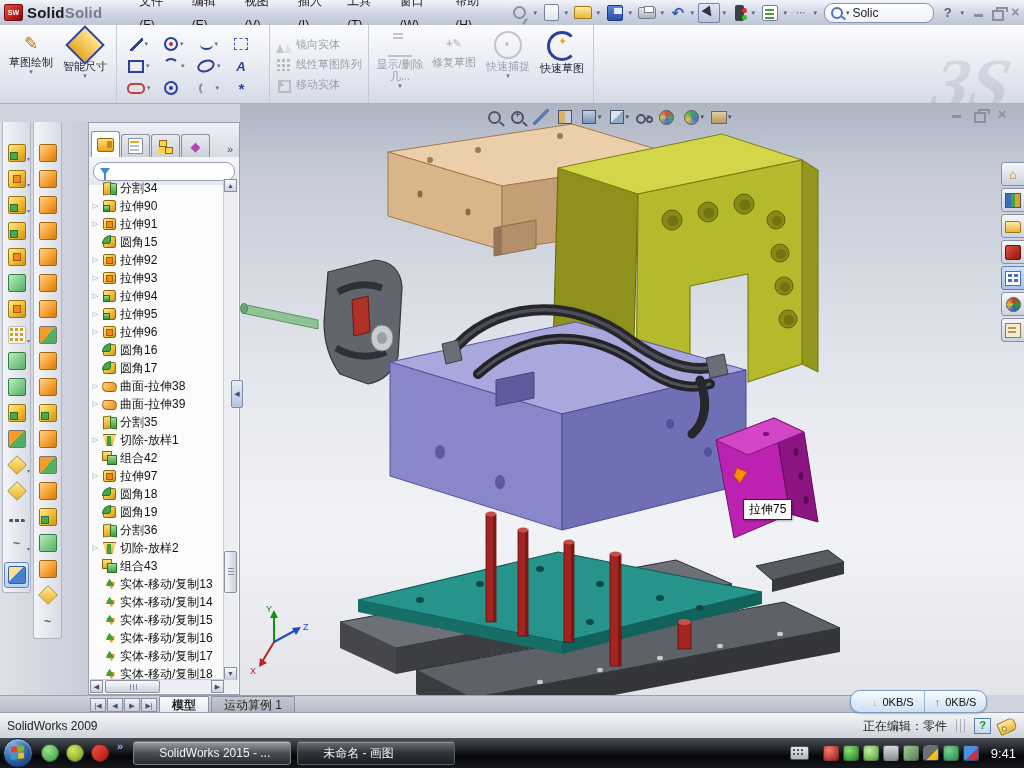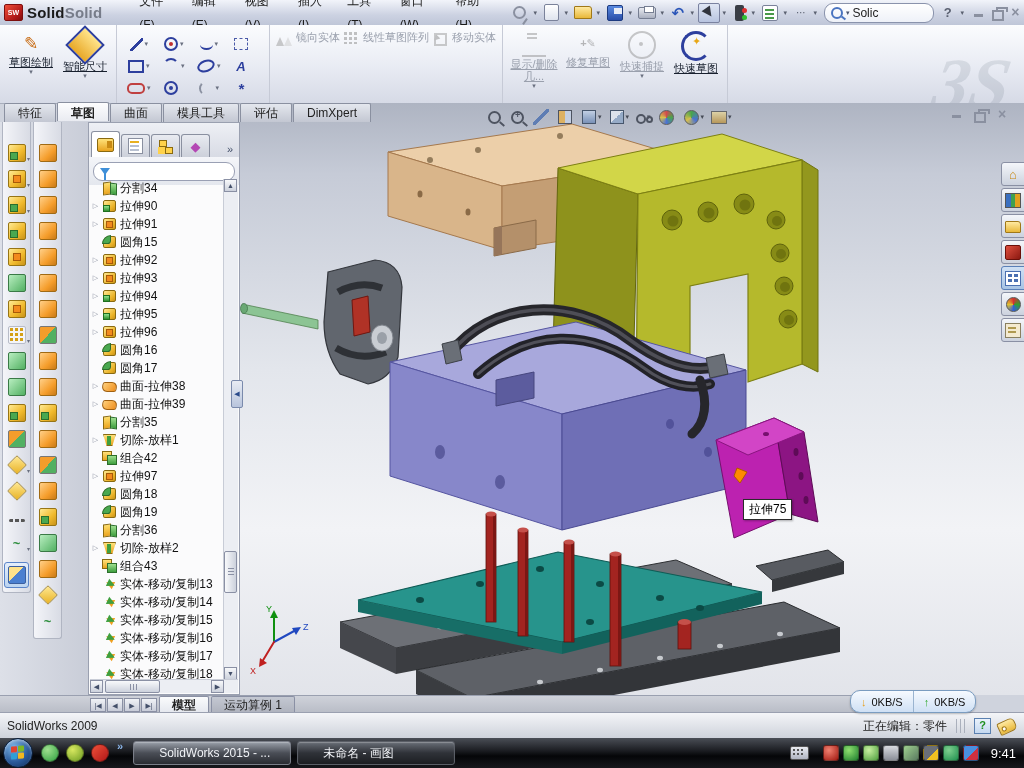--- a/index.html
+++ b/index.html
@@ -56,21 +56,21 @@
   .wc-restore::before{content:"";position:absolute;left:4px;top:5px;width:8px;height:7px;border:2px solid #8a90a0;}
   .wc-restore::after{content:"";position:absolute;left:8px;top:2px;width:8px;height:3px;border:2px solid #8a90a0;border-bottom:none;}
   .wc-close{color:#8a90a0;font-weight:bold;font-size:14px;text-align:center;line-height:15px;}
   .wc-close::before{content:"×";}
   
   #cmdbar{position:absolute;left:0;top:25px;width:1024px;height:78px;
     background:linear-gradient(#fbfcfe,#e8ebf3 55%,#d6dae6);border-bottom:1px solid #a8aebc;display:flex;}
   .cmgroup{display:flex;align-items:flex-start;padding:3px 4px;border-right:1px solid #c6cad6;}
   .bigbtn{width:54px;display:flex;flex-direction:column;align-items:center;padding-top:3px;cursor:default;}
   .bigbtn .chip{width:24px;height:24px;display:flex;align-items:center;justify-content:center;position:relative;}
-  .bigbtn .blabel{font-size:11px;line-height:12px;text-align:center;color:#18202e;margin-top:1px;white-space:pre-wrap;text-decoration:underline;}
+  .bigbtn .blabel{font-size:11px;line-height:12px;text-align:center;color:#18202e;margin-top:1px;white-space:pre-wrap;}
   .bigbtn .mini-arrow{font-size:7px;color:#6a7080;height:8px;line-height:8px;}
   .bigbtn.arrow .mini-arrow::before{content:"▾";}
   .bigbtn.disabled .blabel{color:#9aa0ad;}
   .bigbtn.disabled .chip{filter:grayscale(1) opacity(.45);}
   .ic-cmsketch{color:#c86a10;font-size:17px;}.ic-cmsketch::before{content:"✎";}
   .ic-cmdim{width:13px;height:13px;background:linear-gradient(#ffe48a,#e8a828);border:2px solid #2d3f9e;transform:rotate(45deg);}
   .ic-cmtrim{color:#444;font-size:16px;}.ic-cmtrim::before{content:"✂";}
   .ic-cmconvert{width:15px;height:15px;background:linear-gradient(135deg,#eef3fb 50%,#6f8fd0 50%);border:1px solid #3a4a80;}
   .ic-cmoffset{width:16px;height:14px;border-left:2px solid #777;border-right:2px solid #aaa;border-radius:50%/30%;}
   .ic-cmrel{width:15px;height:12px;border-bottom:2px solid #888;}
@@ -94,21 +94,21 @@
   .ic-skrect{width:12px;height:9px;border:2px solid #2d3f9e;}
   .ic-skarc{width:12px;height:12px;border:2px solid transparent;border-top-color:#2d3f9e;border-radius:50%;}
   .ic-skellipse{width:14px;height:8px;border:2px solid #2d3f9e;border-radius:50%;transform:rotate(-20deg);}
   .ic-sktext{color:#2d3f9e;font-weight:bold;font-size:13px;}.ic-sktext::before{content:"A";}
   .ic-skslot{width:14px;height:7px;border:2px solid #c04040;border-radius:5px;}
   .ic-skhex{width:10px;height:10px;border:2px solid #2d3f9e;border-radius:50%;}
   .ic-skhex::after{content:"";position:absolute;left:3px;top:3px;width:4px;height:4px;background:#2d3f9e;border-radius:50%;}
   .ic-skfillet{width:11px;height:11px;border:2px solid transparent;border-left-color:#8a90a0;border-radius:50%;}
   .ic-skpoint{color:#2d3f9e;font-size:15px;font-weight:bold;}.ic-skpoint::before{content:"*";}
   
-  .stackgrp{display:flex;flex-direction:row;justify-content:center;padding:4px 6px;gap:3px;}
+  .stackgrp{display:flex;flex-direction:column;justify-content:center;padding:4px 6px;gap:3px;}
   .srow{display:flex;align-items:center;gap:5px;height:17px;}
   .srow .chip{width:15px;height:13px;position:relative;filter:grayscale(1) opacity(.5);}
   .srow .slabel{font-size:11px;color:#9aa0ad;white-space:nowrap;}
   .ic-cmmirror::before{content:"";position:absolute;left:0;top:2px;border:4px solid transparent;border-bottom:9px solid #999;}
   .ic-cmmirror::after{content:"";position:absolute;left:8px;top:2px;border:4px solid transparent;border-bottom:9px solid #ccc;}
   .ic-cmpattern{background-image:radial-gradient(#888 1.5px,transparent 2px);background-size:5px 5px;}
   .ic-cmmove::before{content:"";position:absolute;left:2px;top:2px;width:9px;height:9px;border:2px solid #999;}
   .ic-cmmove::after{content:"";position:absolute;left:0;bottom:0;border:3px solid transparent;border-top:6px solid #888;transform:rotate(45deg);}
   #ds-watermark{position:absolute;right:14px;top:18px;font-size:72px;font-weight:bold;font-style:italic;
     color:rgba(70,82,104,.13);transform:skewX(-10deg);pointer-events:none;font-family:"Liberation Serif",serif;}
@@ -250,21 +250,21 @@
   .navbtns{display:flex;margin-left:90px;gap:1px;padding-bottom:1px;}
   .navbtn{width:16px;height:14px;background:linear-gradient(#f0f2f6,#c8ccd8);border:1px solid #8a90a4;
     font-size:7px;color:#44506a;text-align:center;line-height:13px;box-sizing:border-box;}
   .nav-first::before{content:"|◀";}.nav-prev::before{content:"◀";}
   .nav-next::before{content:"▶";}.nav-last::before{content:"▶|";}
   .dtab{font-size:12px;color:#222;padding:0 12px;line-height:16px;border:1px solid #8a90a4;border-bottom:none;
     background:linear-gradient(#c4c8d2,#aeb2bd);margin-left:2px;border-radius:2px 2px 0 0;}
   .dtab.active{background:linear-gradient(#fafbfc,#e4e7ee);font-weight:bold;}
   
   #netmon{position:absolute;left:850px;top:690px;height:21px;display:flex;z-index:40;
-    border:1px solid #7a9cc0;border-radius:10px;background:linear-gradient(#f6faff,#cfe0f4);overflow:hidden;box-shadow:0 1px 2px rgba(0,0,0,.25);}
+    border:1px solid #7a9cc0;border-radius:10px;background:linear-gradient(#f6faff,#cfe0f4);overflow:hidden;box-shadow:0 1px 2px rgba(0,0,0,.25);padding-left:11px;}
   .netcell{display:flex;align-items:center;gap:5px;padding:0 10px;font-size:11px;color:#111;}
   .netcell+.netcell{border-left:1px solid #9ab4d0;}
   .net-down{color:#e8a020;font-weight:bold;}.net-down::before{content:"↓";}
   .net-up{color:#2ea82e;font-weight:bold;}.net-up::before{content:"↑";}
   
   #statusbar{position:absolute;left:0;top:712px;width:1024px;height:26px;
     background:linear-gradient(#f4f5f8,#cdd1da);border-top:1px solid #9aa0b0;display:flex;align-items:center;font-size:12px;color:#222;}
   #statusbar .sb-left{padding-left:7px;}
   #statusbar .sb-right{margin-left:auto;display:flex;align-items:center;gap:7px;padding-right:8px;}
   .sb-sep{width:1px;height:14px;background:#aab0bc;box-shadow:-4px 0 0 #aab0bc,4px 0 0 #aab0bc;margin:0 6px;}
@@ -474,29 +474,20 @@
         </div>
         <div class="bigbtn">
           <span class="chip ic-cmrapid"></span>
           <span class="blabel">快速草图</span>
           <span class="mini-arrow"></span>
         </div>
       </div>
     <div id="ds-watermark">3S</div>
   </div>
 
-  <div id="tabrow">
-
-  <span class="rtab">特征</span>
-      <span class="rtab active">草图</span>
-      <span class="rtab">曲面</span>
-      <span class="rtab">模具工具</span>
-      <span class="rtab">评估</span>
-      <span class="rtab">DimXpert</span>
-    </div>
 
   <div id="main">
 
     <div id="leftdock">
       <div class="vstrip">
         <i class="grip"></i>
         <div class="vlist">
 
         <div class="vbtn arrow">
               <span class="tchip tone-yg"></span>

